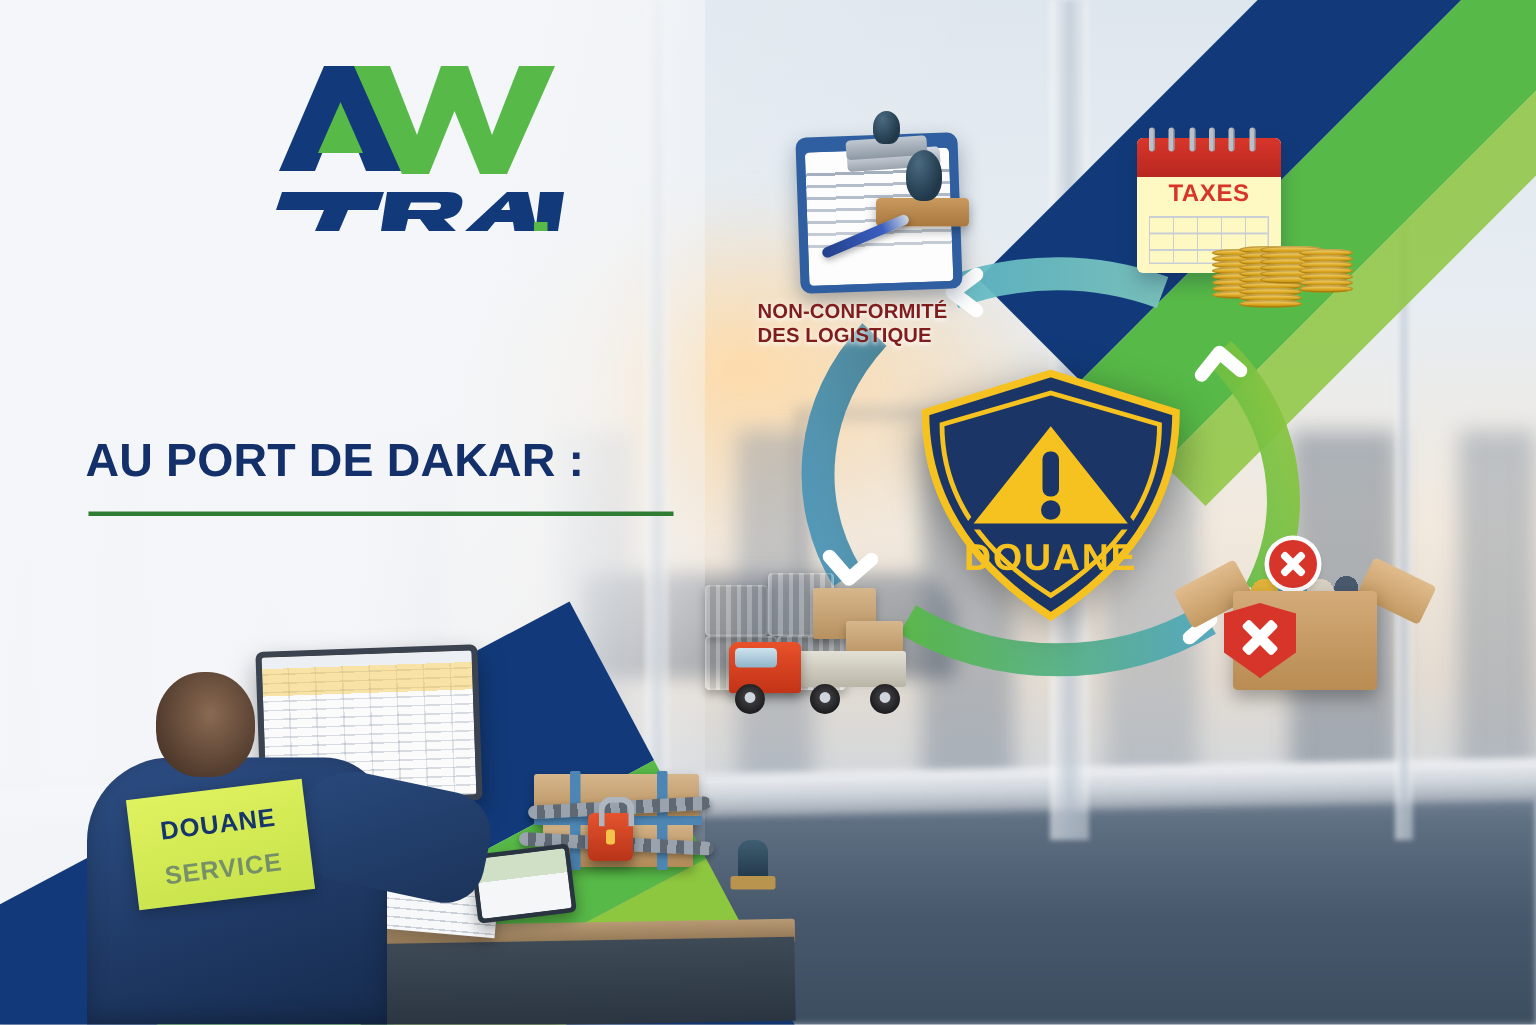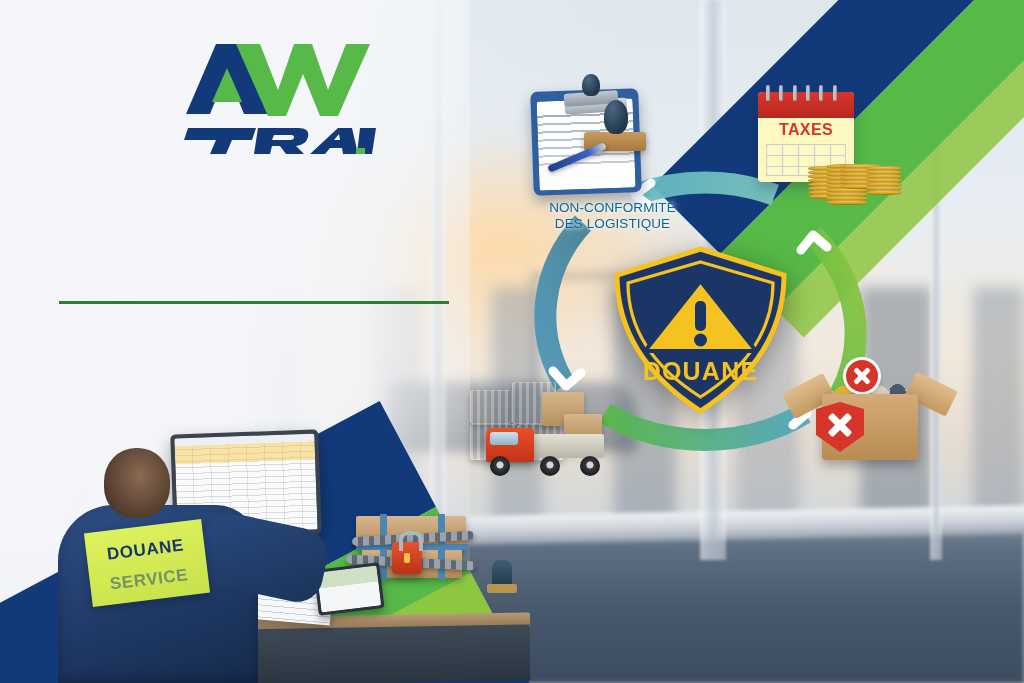--- a/index.html
+++ b/index.html
@@ -125,23 +125,23 @@
 
   
   .cycle {
     position: absolute; left: 455px; top: 95px;
     width: 500px; height: 470px;
   }
   .cycle > svg { position: absolute; inset: 0; width: 100%; height: 100%; }
 
   
   .lbl {
-    position: absolute; text-align: center;
-    font-size: 13.5px; font-weight: normal; line-height: 1.18;
-    color: #0369a1; letter-spacing: .1px;
+    position: absolute; text-align: left;
+    font-size: 13.5px; font-weight: bold; line-height: 1.18;
+    color: #7f1d1d; letter-spacing: .1px;
     text-shadow: 0 1px 3px rgba(255,255,255,.85), 0 0 8px rgba(255,255,255,.7);
   }
   .lbl-tl { left: 505px; top: 200px; width: 215px; }
   .lbl-tr { left: 726px; top: 200px; width: 225px; }
   .lbl-bl { left: 478px; top: 478px; width: 215px; }
   .lbl-br { left: 782px; top: 478px; width: 215px; }
 
   
   .shield { position: absolute; left: 608px; top: 245px; width: 185px; height: 170px; }
   .shield svg { display: block; width: 100%; height: 100%; filter: drop-shadow(0 6px 14px rgba(0,0,0,.35)); }
@@ -501,20 +501,21 @@
         <path d="M228 92 L244 92 L240 118 L225 118 Z"></path>
       </g>
       <rect x="224" y="112" width="9" height="6" fill="#57b947"></rect>
     </svg>
   </div>
 
   <div class="headline">
     <h1>
       <br>
       <br>
+      <span>AU PORT DE DAKAR :</span>
     </h1>
     <div class="rule"></div>
   </div>
 
   <div class="cycle">
     <svg viewBox="0 0 500 470" xmlns="http://www.w3.org/2000/svg" aria-hidden="true">
       <defs>
         <linearGradient id="gTop" x1="0" y1="0" x2="1" y2="0">
           <stop offset="0" stop-color="#5fb8c4"></stop>
             <stop offset="1" stop-color="#7fc8bf"></stop>

